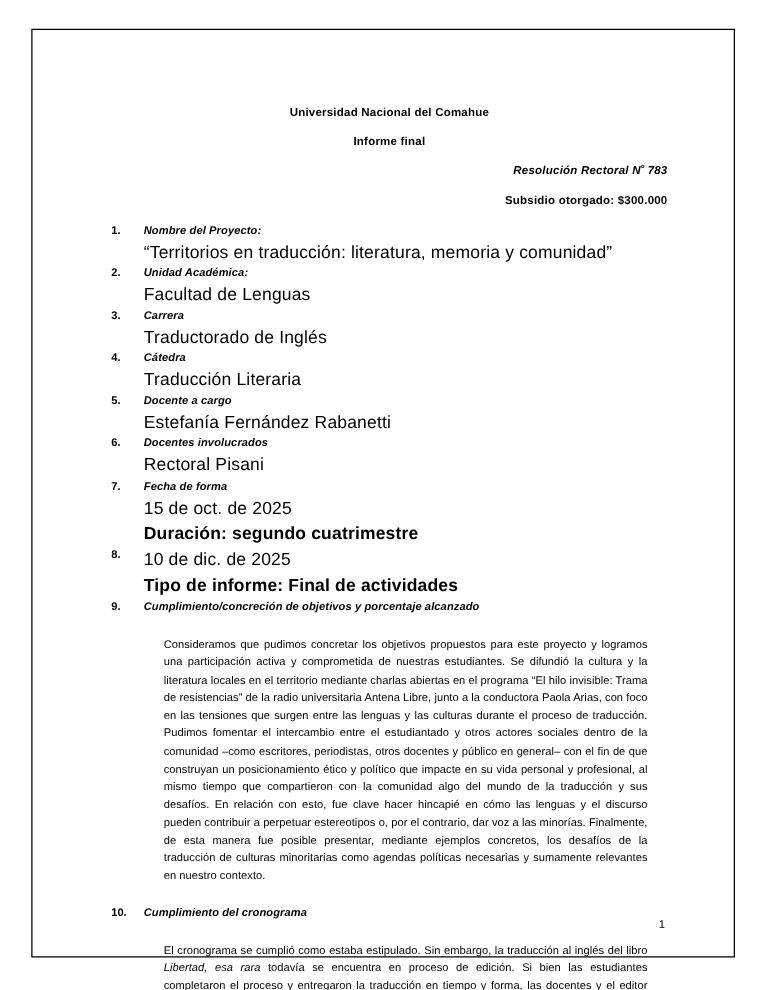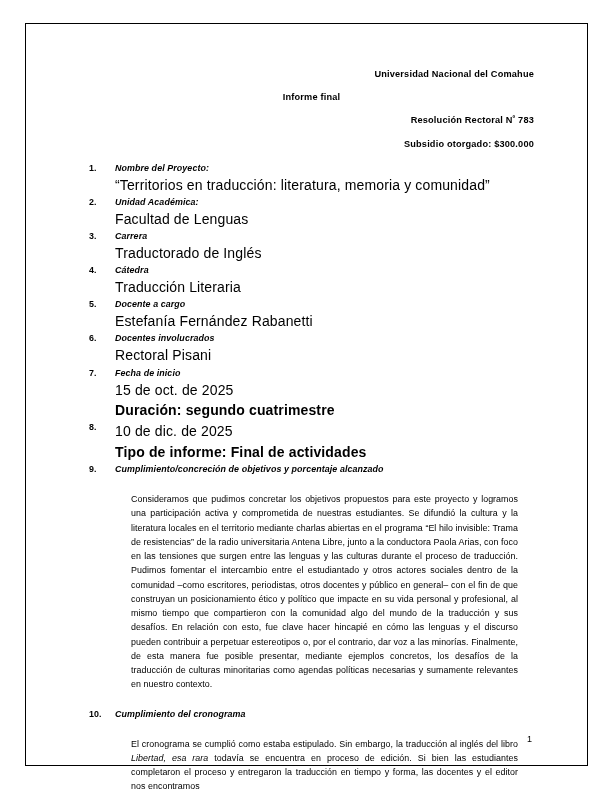--- a/index.html
+++ b/index.html
@@ -34,31 +34,31 @@
 
   
   .title-line {
     text-align: center;
     font-weight: bold;
     font-size: 9.2px;
     letter-spacing: 0.02em;
     margin: 0 0 12.5px 0;
     line-height: 1.15;
   }
-  .title-line.first { margin-top: 0; text-align: right; }
+  .title-line.first { margin-top: 16px; }
 
   .right-line {
     text-align: right;
     font-weight: bold;
     font-size: 9.2px;
     letter-spacing: 0.02em;
     margin: 0 0 12.5px 0;
     line-height: 1.15;
   }
-  .right-line.lead { margin-top: 4px; }
+  .right-line.lead { margin-top: 4px; font-style: italic; }
   .ord { font-size: 0.78em; vertical-align: 0.32em; }
 
   
   ol.items {
     margin: 10px 0 0 0;
     padding: 0;
     list-style: none;
     counter-reset: itm;
   }
   ol.items > li {
@@ -150,21 +150,21 @@
       </li>
       <li>
         <span class="lbl">Docente a cargo</span>
         <span class="val">Estefanía Fernández Rabanetti</span>
       </li>
       <li>
         <span class="lbl">Docentes involucrados</span>
         <span class="val">Rectoral Pisani</span>
       </li>
       <li>
-        <span class="lbl">Fecha de inicio</span>
+        <span class="lbl">Fecha de forma</span>
         <span class="val">15 de oct. de 2025</span>
         <span class="val bold">Duración: segundo cuatrimestre</span>
       </li>
       <li>
         <span class="val">10 de dic. de 2025</span>
         <span class="val bold">Tipo de informe: Final de actividades</span>
       </li>
       <li>
         <span class="lbl">Cumplimiento/concreción de objetivos y porcentaje alcanzado</span>
         <p class="para">Consideramos que pudimos concretar los objetivos propuestos para este proyecto y logramos una participación activa y comprometida de nuestras estudiantes. Se difundió la cultura y la literatura locales en el territorio mediante charlas abiertas en el programa “El hilo invisible: Trama de resistencias” de la radio universitaria Antena Libre, junto a la conductora Paola Arias, con foco en las tensiones que surgen entre las lenguas y las culturas durante el proceso de traducción. Pudimos fomentar el intercambio entre el estudiantado y otros actores sociales dentro de la comunidad –como escritores, periodistas, otros docentes y público en general– con el fin de que construyan un posicionamiento ético y político que impacte en su vida personal y profesional, al mismo tiempo que compartieron con la comunidad algo del mundo de la traducción y sus desafíos. En relación con esto, fue clave hacer hincapié en cómo las lenguas y el discurso pueden contribuir a perpetuar estereotipos o, por el contrario, dar voz a las minorías. Finalmente, de esta manera fue posible presentar, mediante ejemplos concretos, los desafíos de la traducción de culturas minoritarias como agendas políticas necesarias y sumamente relevantes en nuestro contexto.</p>

